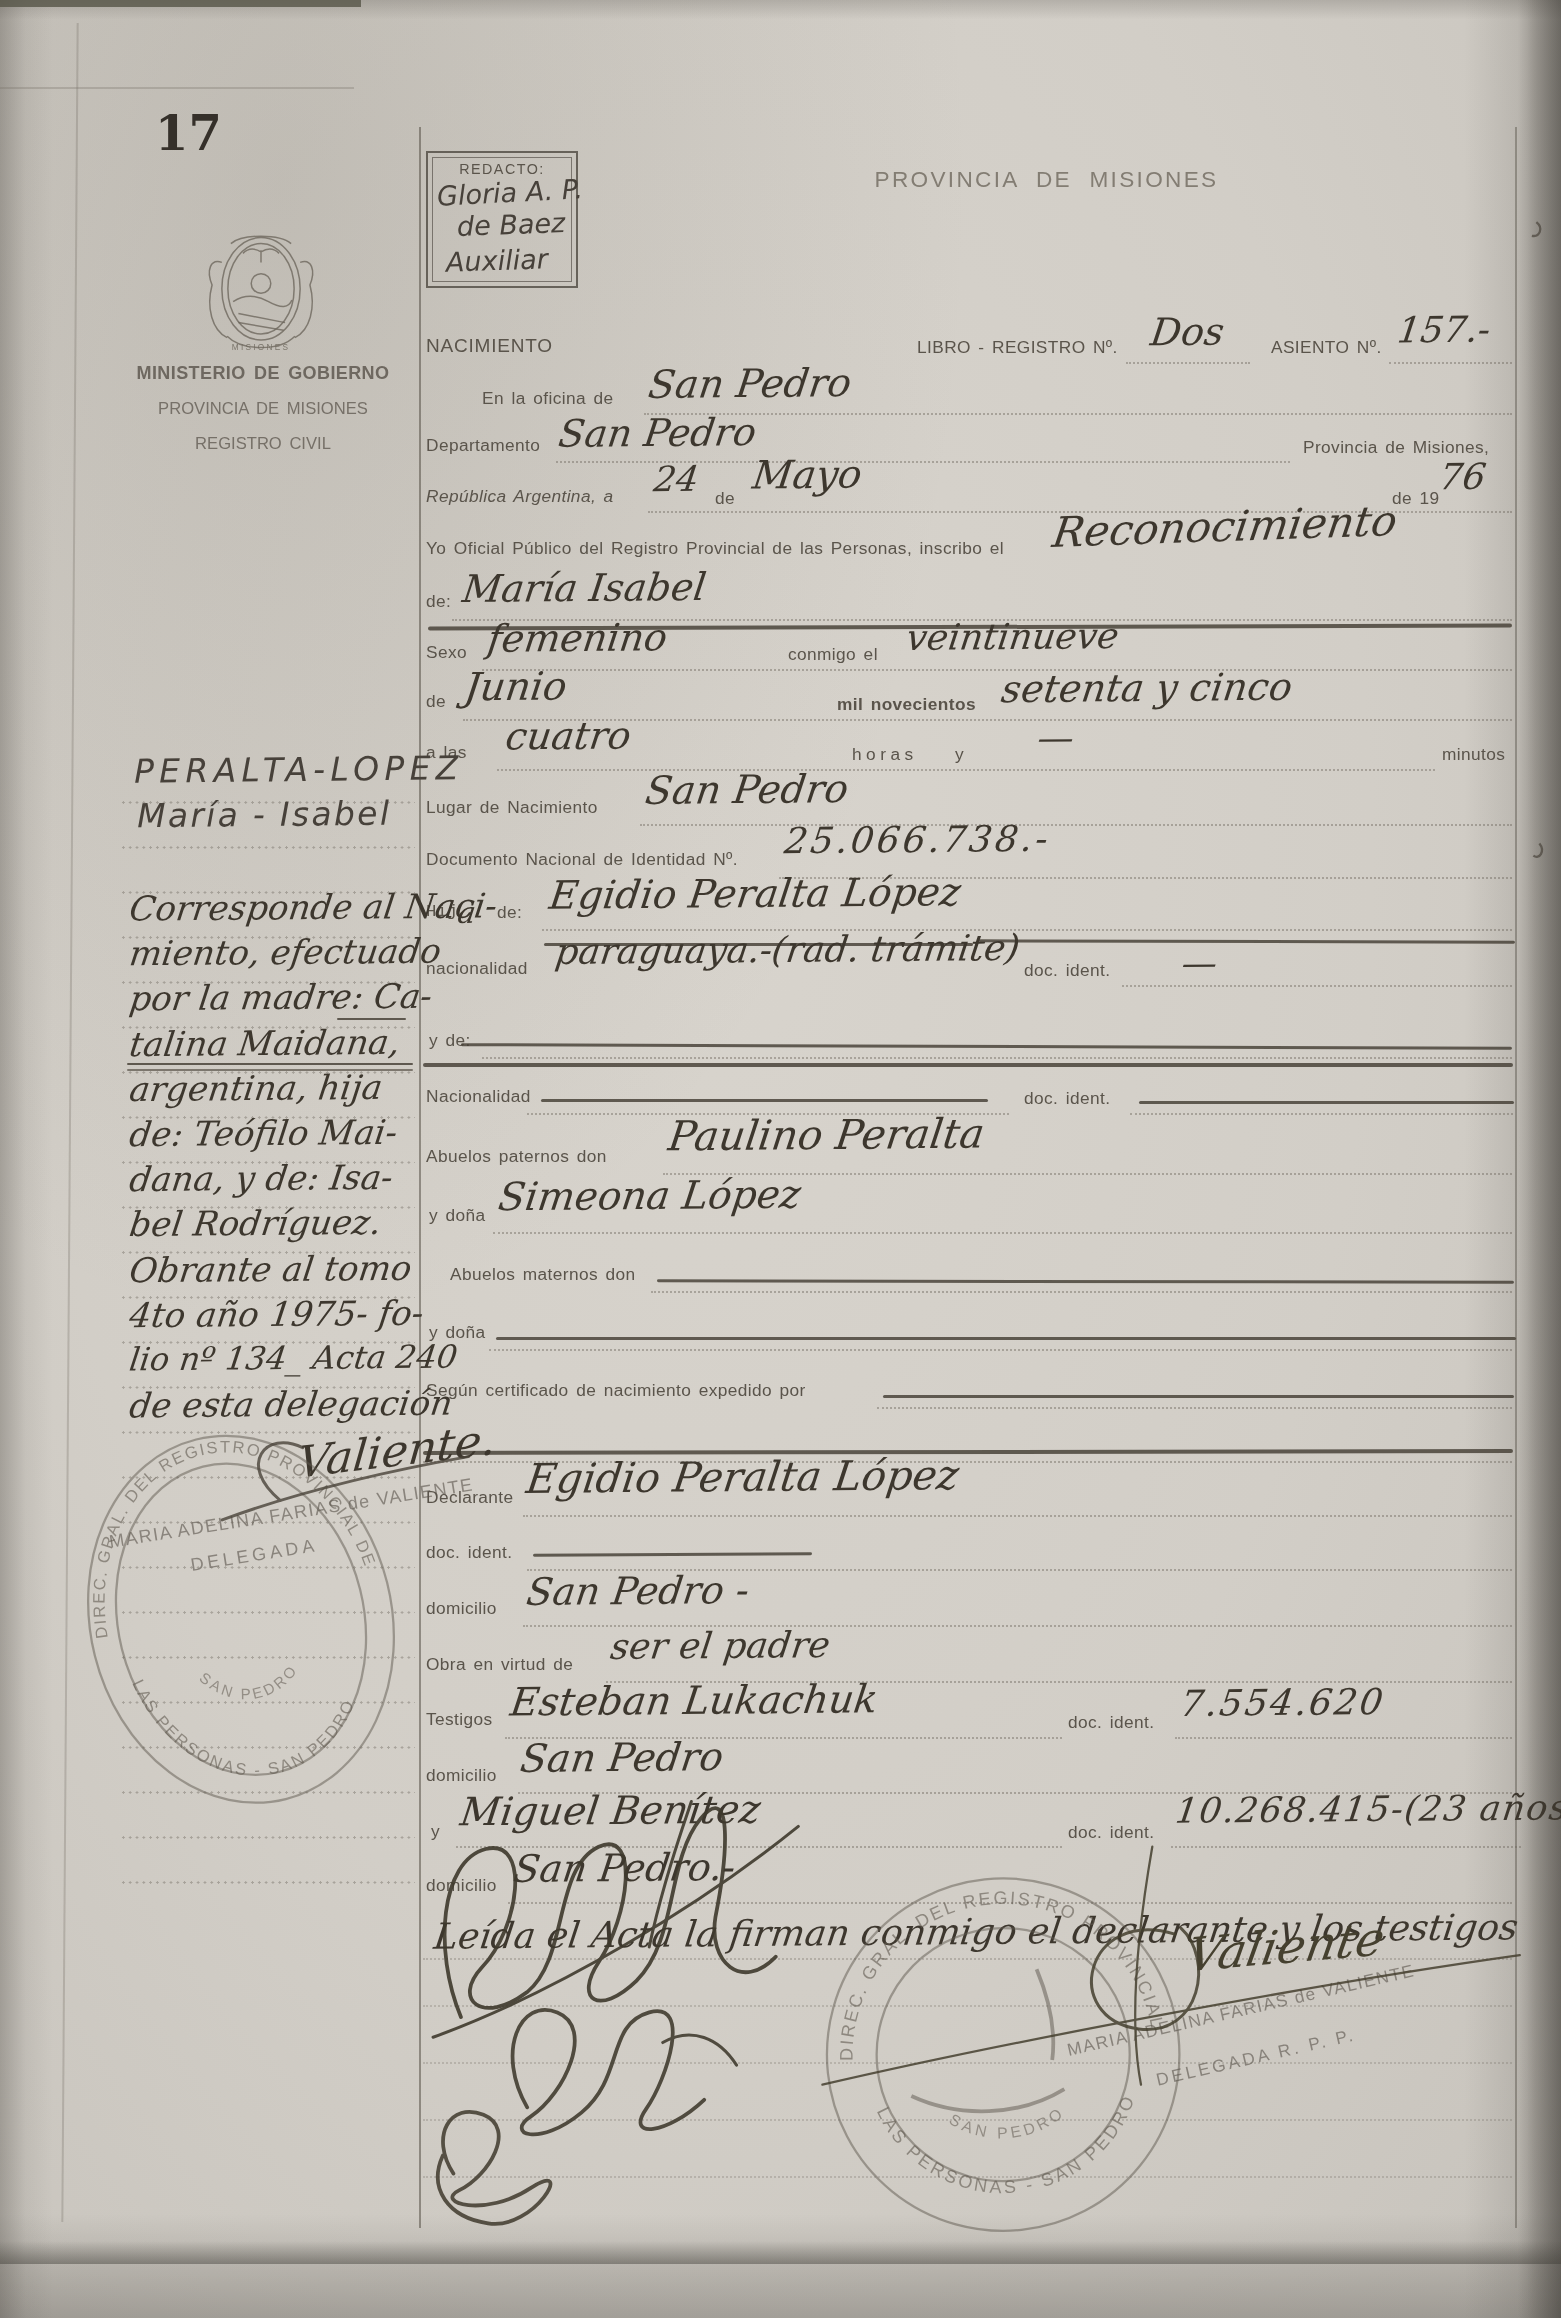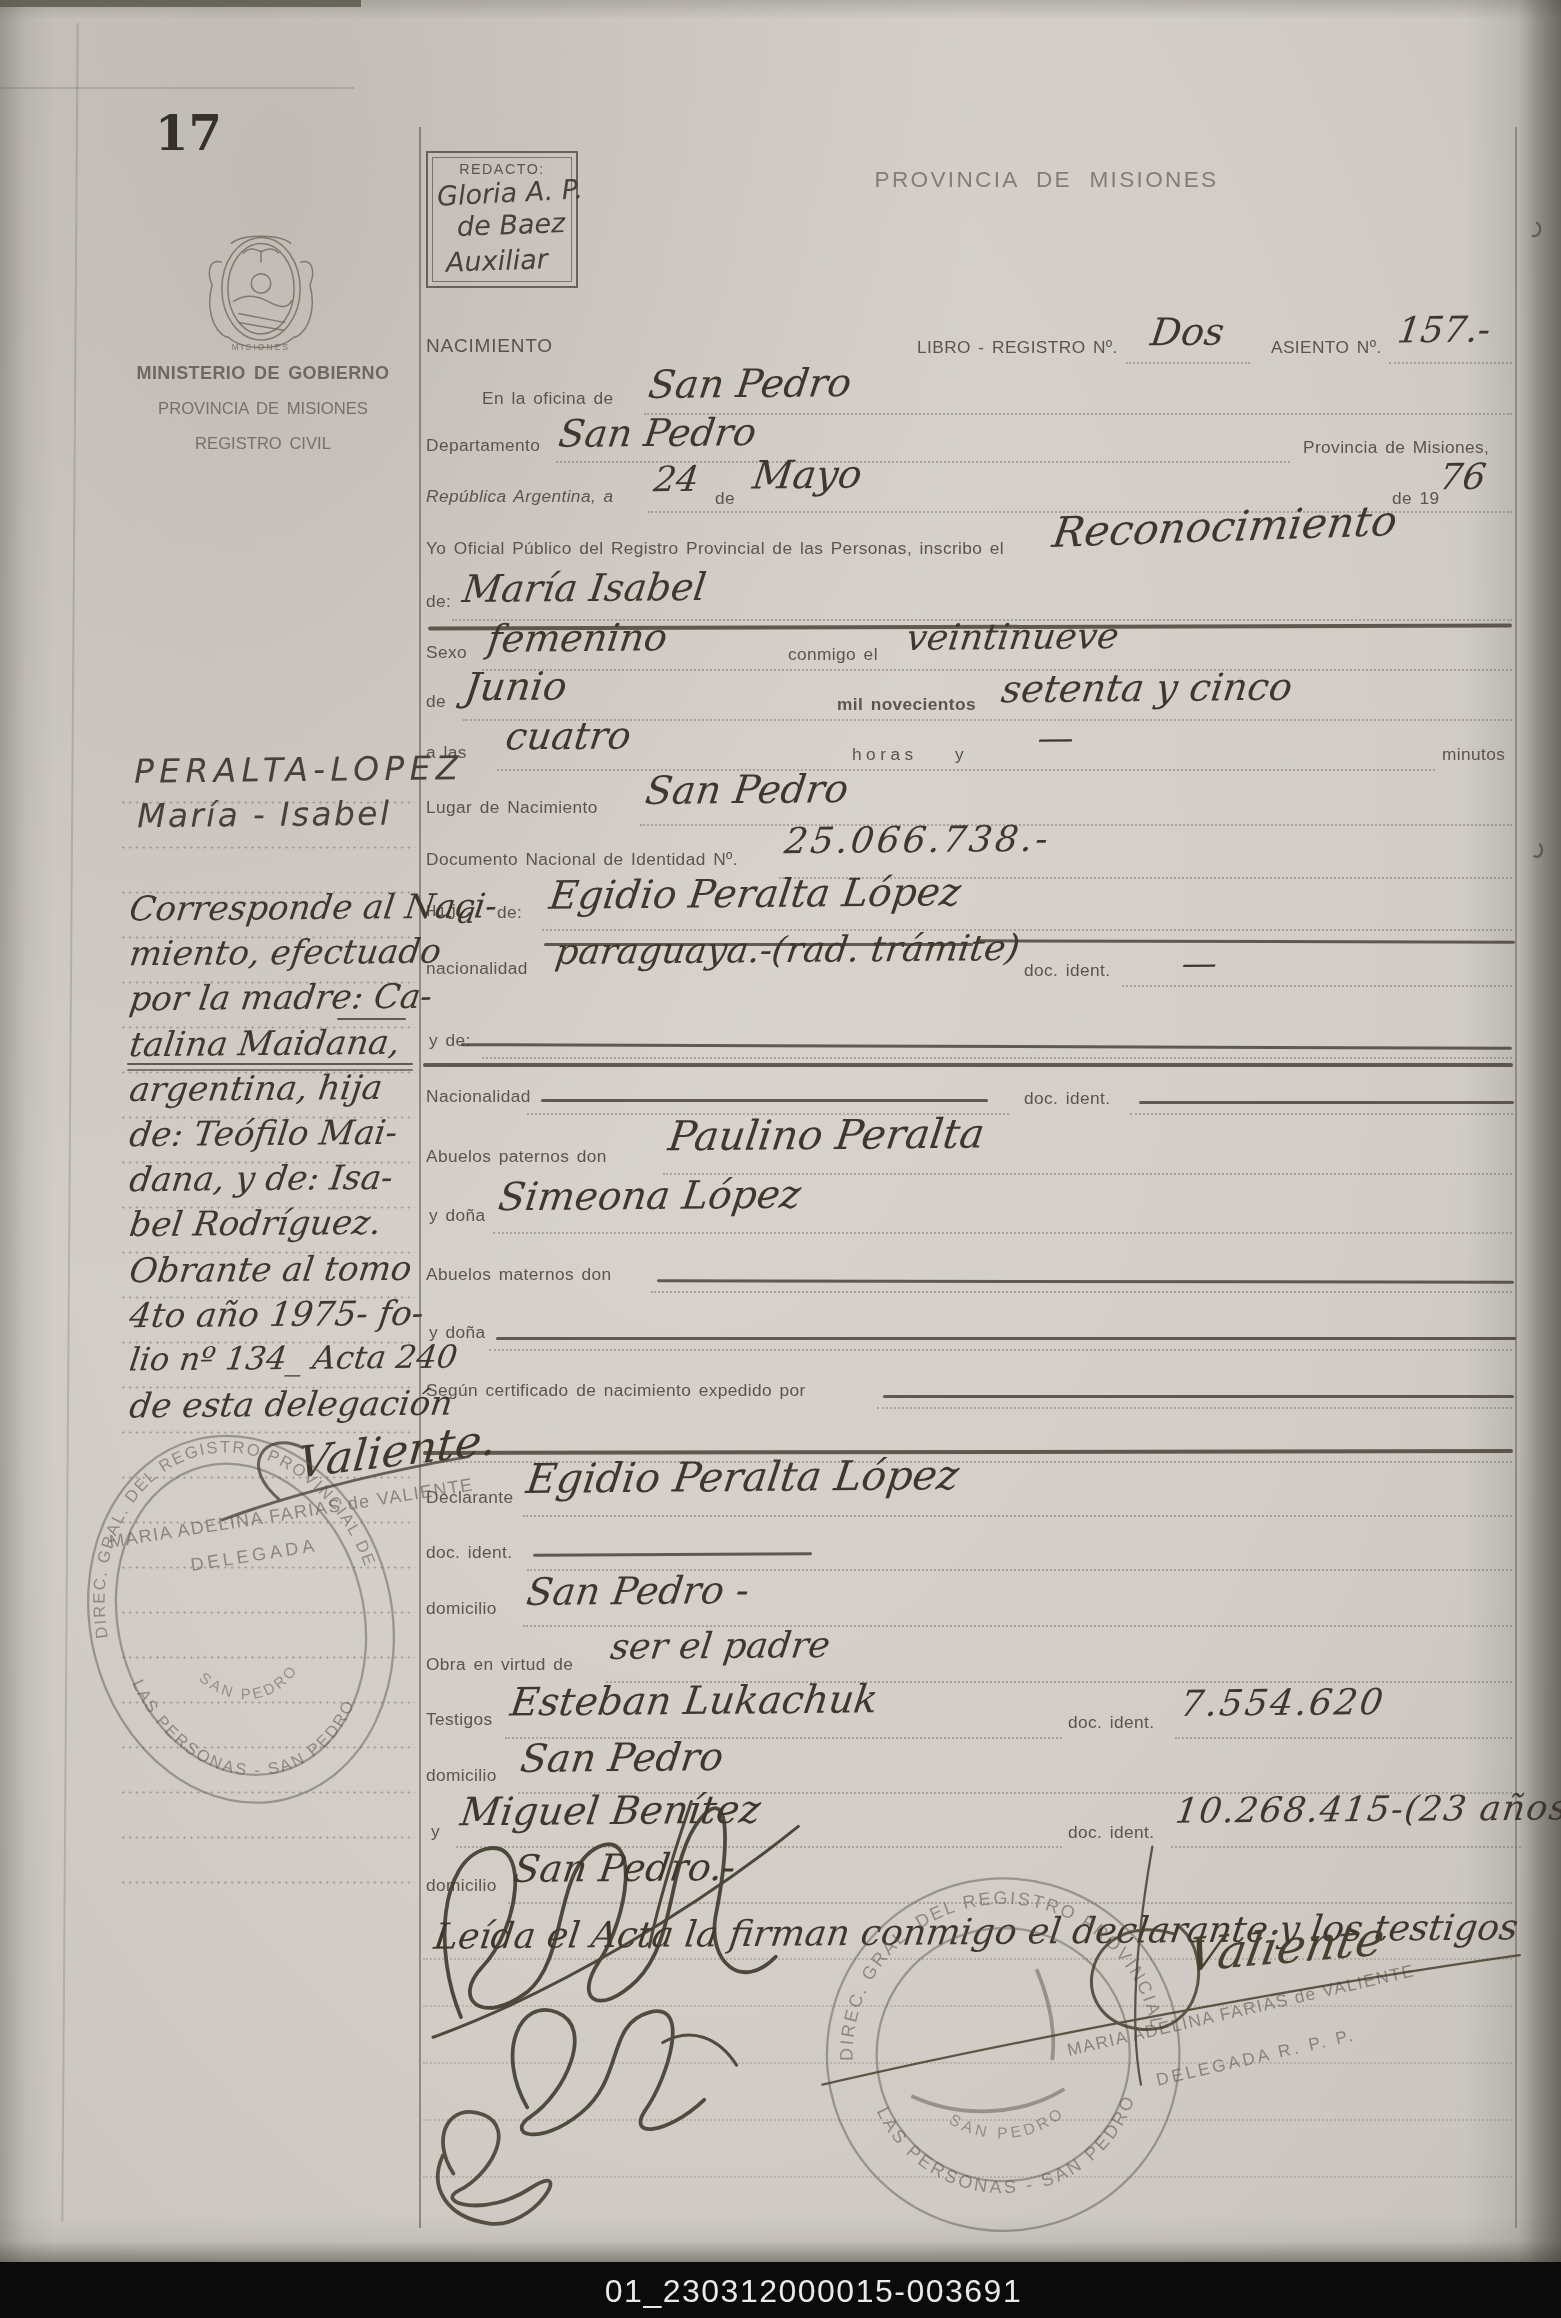--- a/index.html
+++ b/index.html
@@ -160,21 +160,21 @@
     <div class="dot" style="left:1130px;top:1113px;width:383px;"></div>
 
     <div class="lb" style="left:426px;top:1146px;">Abuelos paternos don</div>
     <div class="hw" style="left:669px;top:1111px;font-size:41px;">Paulino Peralta</div>
     <div class="dot" style="left:663px;top:1173px;width:849px;"></div>
 
     <div class="lb" style="left:429px;top:1205px;">y doña</div>
     <div class="hw" style="left:499px;top:1173px;font-size:39px;">Simeona López</div>
     <div class="dot" style="left:493px;top:1232px;width:1019px;"></div>
 
-    <div class="lb" style="left:426px;top:1264px;">Abuelos maternos don</div>
+    <div class="lb" style="left:450px;top:1264px;">Abuelos maternos don</div>
     <div class="ink" style="left:657px;top:1280px;width:857px;transform:rotate(.1deg);"></div>
     <div class="dot" style="left:651px;top:1291px;width:861px;"></div>
 
     <div class="lb" style="left:429px;top:1322px;">y doña</div>
     <div class="ink" style="left:496px;top:1337px;width:1020px;"></div>
     <div class="dot" style="left:489px;top:1349px;width:1023px;"></div>
 
     <div class="lb" style="left:426px;top:1380px;">Según certificado de nacimiento expedido por</div>
     <div class="ink" style="left:883px;top:1395px;width:631px;"></div>
     <div class="dot" style="left:877px;top:1407px;width:635px;"></div>
@@ -326,18 +326,15 @@
       <path d="M295,2018 C420,1972 560,1945 622,1934"></path>
       <path d="M372,1992 C315,1945 352,1898 402,1922"></path>
     </g>
 
     <g stroke="#4a443c" stroke-width="3" fill="none" opacity=".7">
       <path d="M2040,295 c10,8 4,20 -6,18"></path>
       <path d="M2044,1120 c8,10 0,22 -8,16"></path>
     </g>
   </svg>
 
-  <div class="abs" style="left:0;top:2262px;width:1562px;height:56px;background:#0b0b0b;">
-    <div class="abs" style="left:0;top:10.5px;width:1562px;padding-left:65px;box-sizing:border-box;text-align:center;font-size:32px;letter-spacing:1.5px;color:#e9e9e9;font-family:'Liberation Sans',sans-serif;">01_230312000015-003691</div>
-  </div>
 
 </div>
 
 
 </body></html>

